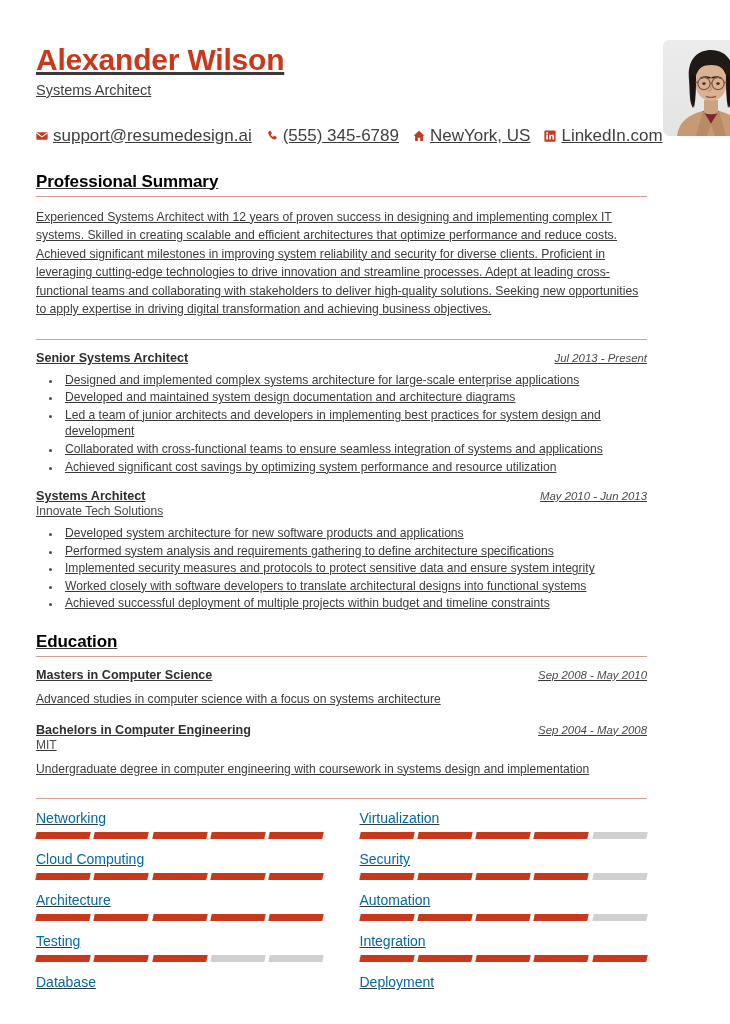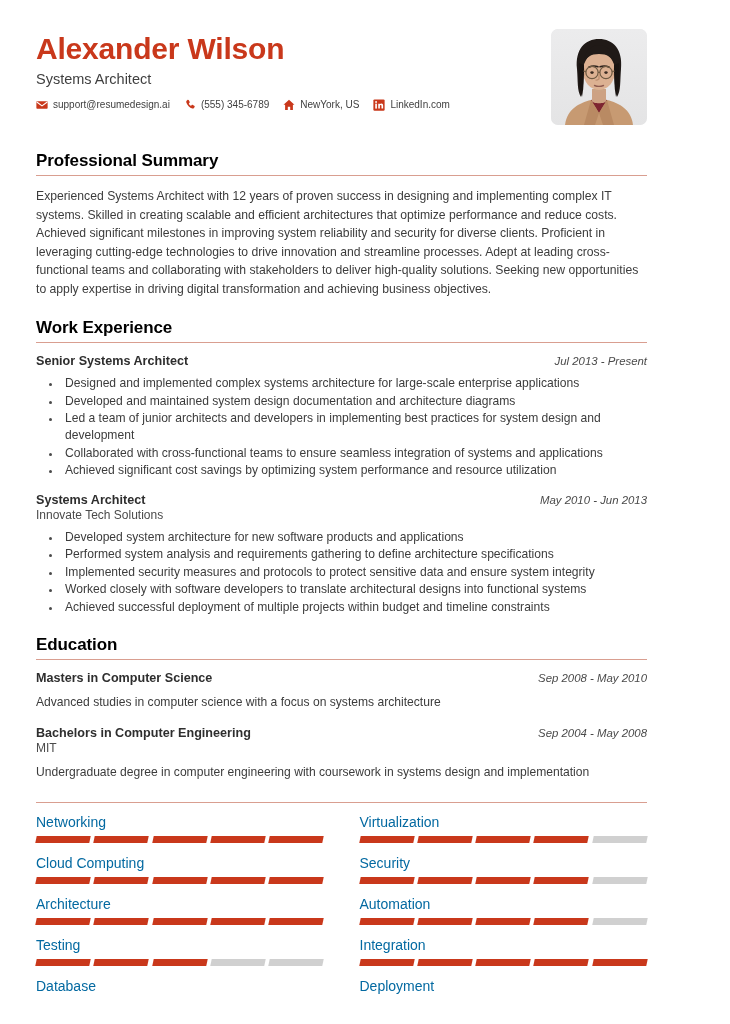--- a/index.html
+++ b/index.html
@@ -12,23 +12,24 @@
     width: 730px;
     height: 1024px;
     overflow: hidden;
     color: #3a3a3a;
     -webkit-font-smoothing: antialiased;
   }
   .page {
     width: 683px;
     height: 1024px;
     box-sizing: border-box;
-    padding: 27px 36px 0 36px;
+    padding: 38px 36px 0 36px;
     position: relative;
     background: #fff;
+    text-decoration: underline;
   }
 
   
   .header {
     display: flex;
     align-items: flex-start;
     justify-content: space-between;
     padding-bottom: 6px;
   }
   .header-left { padding-top: 6px; }
@@ -50,23 +51,24 @@
   .contact-row {
     display: flex;
     align-items: center;
     gap: 14px;
     flex-wrap: nowrap;
   }
   .contact-item {
     display: flex;
     align-items: center;
     gap: 5px;
-    font-size: 10px;
+    font-size: 17px;
     color: #3f3f3f;
     white-space: nowrap;
+    margin-top: 16px;
   }
   .c-icon {
     display: inline-flex;
     align-items: center;
     justify-content: center;
     width: 12px;
     height: 12px;
     flex: 0 0 12px;
   }
   .c-icon svg { display: block; }
@@ -291,21 +293,20 @@
     </div>
   </div>
 
   <div class="section">
     <h2 class="section-title">Professional Summary</h2>
     <div class="section-rule"></div>
     <p class="summary-text">Experienced Systems Architect with 12 years of proven success in designing and implementing complex IT systems. Skilled in creating scalable and efficient architectures that optimize performance and reduce costs. Achieved significant milestones in improving system reliability and security for diverse clients. Proficient in leveraging cutting-edge technologies to drive innovation and streamline processes. Adept at leading cross-functional teams and collaborating with stakeholders to deliver high-quality solutions. Seeking new opportunities to apply expertise in driving digital transformation and achieving business objectives.</p>
   </div>
 
   <div class="section">
-    <h2 class="section-title">Work Experience</h2>
     <div class="section-rule"></div>
 
     <div class="entry">
       <div class="entry-head">
         <div class="entry-role">Senior Systems Architect</div>
         <div class="entry-dates">Jul 2013 - Present</div>
       </div>
       <ul class="bullets">
         <li>Designed and implemented complex systems architecture for large-scale enterprise applications</li>
         <li>Developed and maintained system design documentation and architecture diagrams</li>

